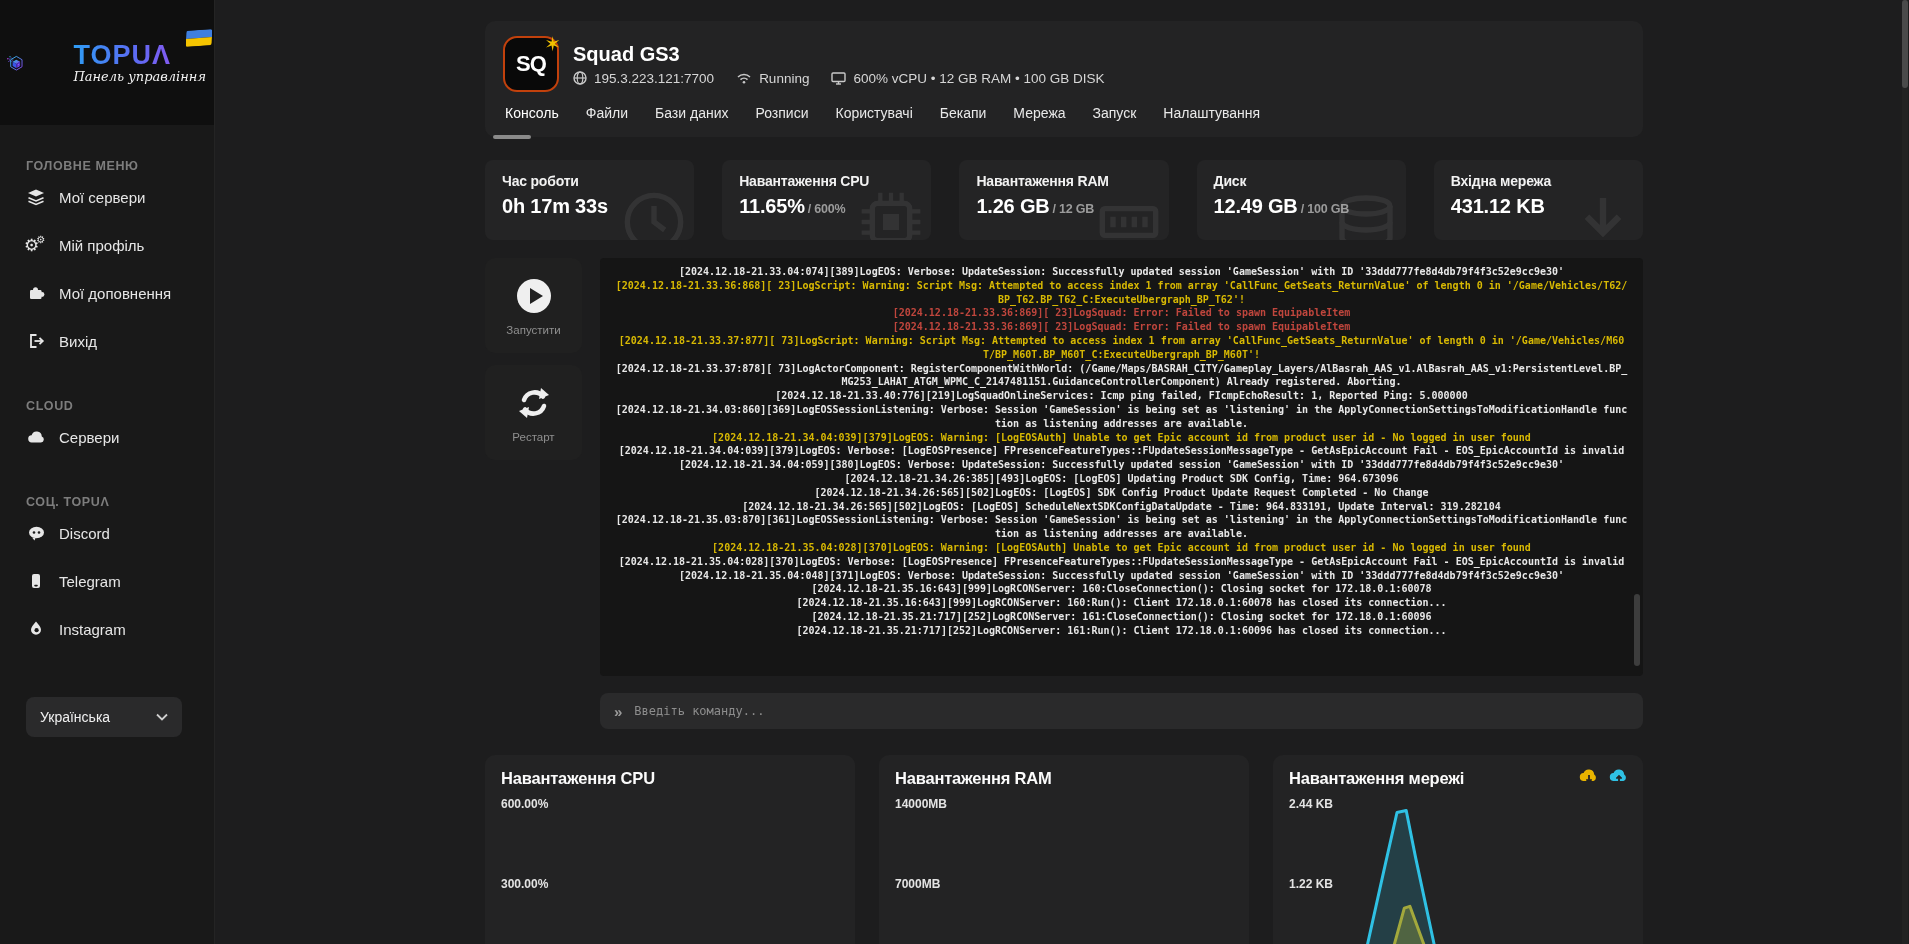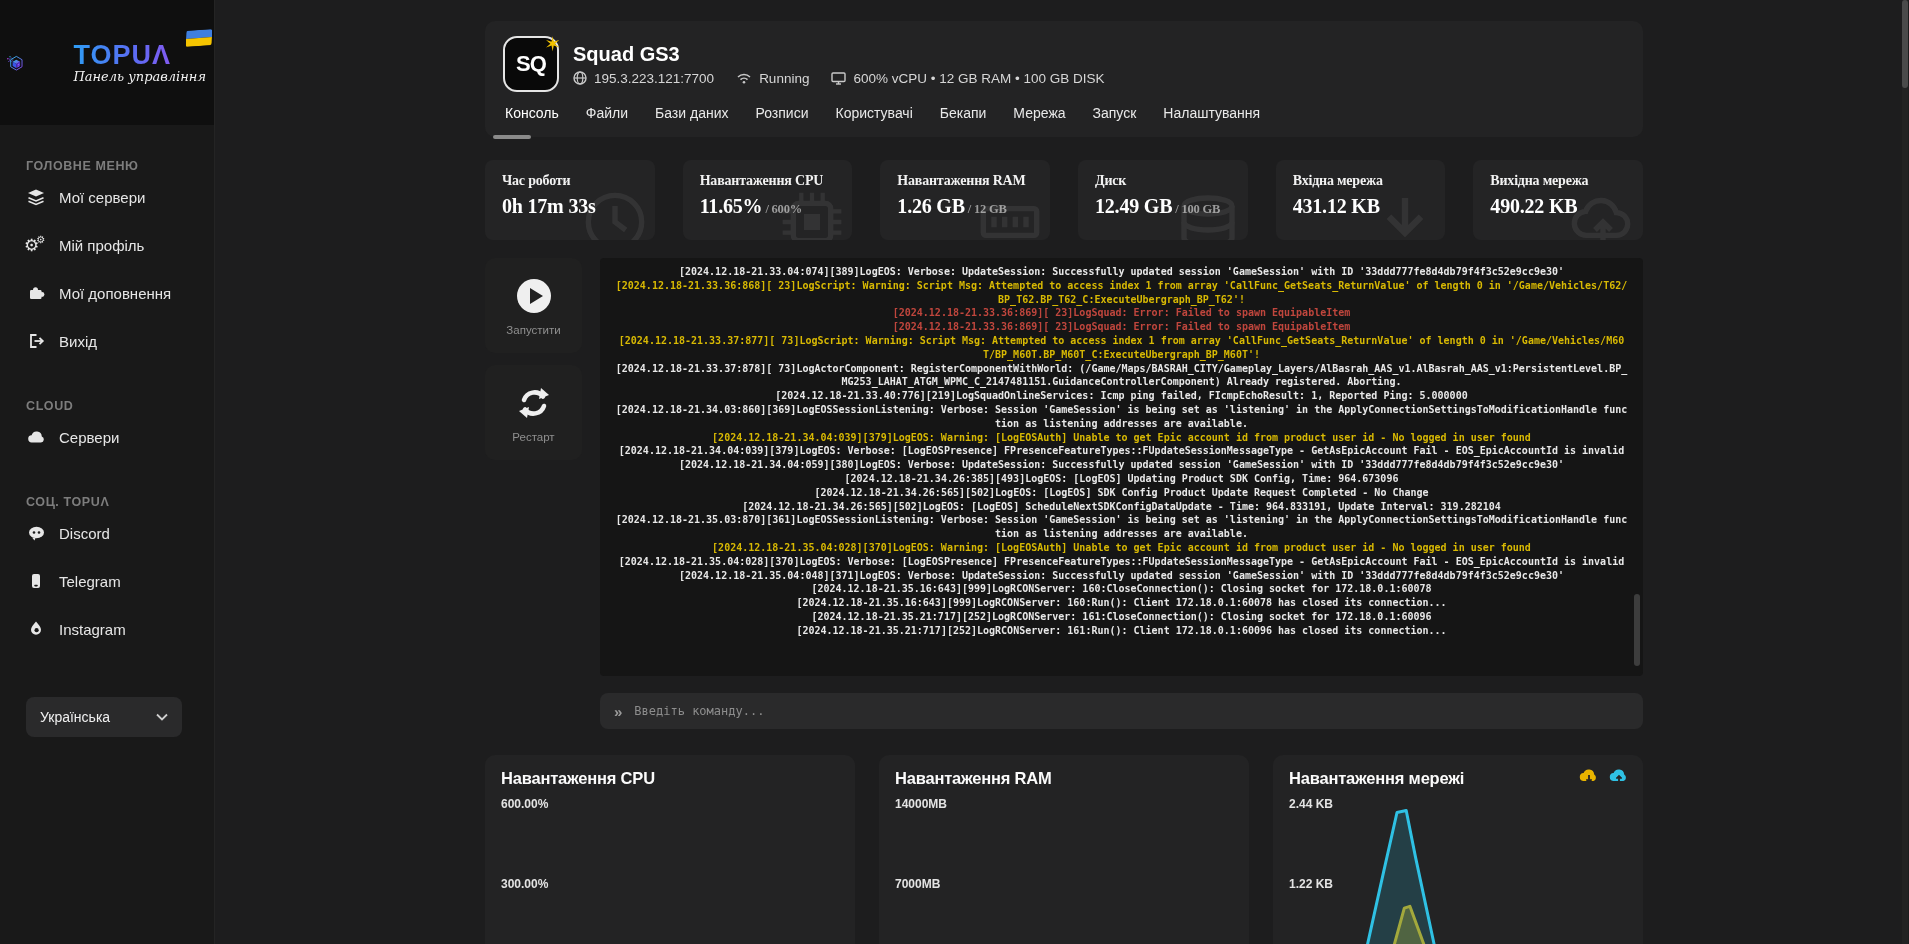--- a/index.html
+++ b/index.html
@@ -22,32 +22,32 @@
   .flag .b { height:50%; background:#3f7fe0; } .flag .y { height:50%; background:#f5c400; }
   .side-section-title { padding:0 0 0 26px; margin-top:34px; font-size:12.5px; font-weight:700; letter-spacing:.6px; color:#7d7d7d; }
   .side-item { display:flex; align-items:center; gap:13px; padding:0 0 0 26px; height:48px; cursor:pointer; color:#e6e6e6; font-size:15px; }
   .side-item .ic { width:20px; display:flex; justify-content:center; align-items:center; }
   .lang-select { margin:44px 0 0 26px; width:156px; height:40px; background:#2a2a2b; border-radius:8px; display:flex; align-items:center; justify-content:space-between; padding:0 14px; font-size:14px; color:#f0f0f0; cursor:pointer; }
   
   .content { position:absolute; left:485px; top:0; width:1158px; }
   
   .server-card { position:relative; margin-top:21px; height:116px; background:#232324; border-radius:10px; padding:15px 18px 0 18px; }
   .server-row { display:flex; align-items:center; gap:14px; }
-  .sq-icon { position:relative; width:56px; height:56px; background:#090909; border:2px solid #e5e5e5; border-radius:14px; display:flex; align-items:center; justify-content:center; }
+  .sq-icon { position:relative; width:56px; height:56px; background:#090909; border:2px solid #c2410c; border-radius:14px; display:flex; align-items:center; justify-content:center; }
   .sq-icon .sq-label { font-size:22px; font-weight:800; color:#fff; letter-spacing:-1px; }
   .sq-star { position:absolute; top:-4px; right:-4px; color:#f2c200; font-size:20px; line-height:1; }
   .server-title { font-size:20px; font-weight:700; color:#fff; }
   .server-meta { display:flex; align-items:center; gap:22px; margin-top:5px; font-size:13.5px; color:#d6d6d6; }
   .meta-item { display:flex; align-items:center; gap:7px; }
   .tabs { display:flex; gap:27px; margin-top:13px; padding-left:2px; }
   .tab { background:none; border:none; color:#e9e9e9; font-size:14px; font-family:inherit; cursor:pointer; padding:0 0 6px 0; }
   .tab.active { color:#ffffff; }
   .tabs-scrollbar { position:absolute; left:8px; bottom:-2px; width:38px; height:4px; background:#8a8a8a; border-radius:2px; }
   
-  .stats-row { display:flex; gap:28px; margin-top:23px;font-family:Liberation Serif, serif; }
+  .stats-row { display:flex; gap:28px; margin-top:23px; }
   .stat-card { position:relative; flex:1; height:80px; background:#242425; border-radius:8px; padding:13px 0 0 17px; overflow:hidden; }
   .stat-title { font-size:14px; font-weight:700; color:#f2f2f2; letter-spacing:-.2px; }
   .stat-value { margin-top:6px; font-size:20px; font-weight:800; color:#ffffff; letter-spacing:-.2px; }
   .stat-suffix { font-size:12.5px; font-weight:700; color:#9b9b9b; margin-left:3px; }
   .stat-bg-icon { position:absolute; right:8px; bottom:-14px; opacity:.07; }
   
   .console-section { display:flex; gap:18px; margin-top:18px; }
   .power-col { width:97px; display:flex; flex-direction:column; gap:12px; }
   .power-btn { height:95px; background:#202020; border:1.5px solid transparent; border-radius:10px; display:flex; flex-direction:column; align-items:center; justify-content:center; gap:8px; cursor:pointer; }
   .power-btn.stop { border-color:#a63a30; }
@@ -282,28 +282,20 @@
           </svg>
       </div>
       <div class="stat-card">
         <div class="stat-title">Вхідна мережа</div>
         <div class="stat-value"><span>431.12 KB</span><span class="stat-suffix"></span></div>
         <svg class="stat-bg-icon" width="64" height="64" viewBox="0 0 24 24">
             <path d="M12 3v12M6 10l6 6 6-6" fill="none" stroke="#fff" stroke-width="2.4"></path>
             <path d="M4 21h16" stroke="#fff" stroke-width="2.4"></path>
           </svg>
       </div>
-      <div class="stat-card">
-        <div class="stat-title">Вихідна мережа</div>
-        <div class="stat-value"><span>490.22 KB</span><span class="stat-suffix"></span></div>
-        <svg class="stat-bg-icon" width="64" height="64" viewBox="0 0 24 24">
-            <path d="M6 17a4.5 4.5 0 0 1-.5-9A6 6 0 0 1 17 8.5a4 4 0 0 1 0 8.5z" fill="none" stroke="#fff" stroke-width="2"></path>
-            <path d="M12 20v-7M9 15l3-3 3 3" fill="none" stroke="#fff" stroke-width="2"></path>
-          </svg>
-      </div>
     </div>
 
     <div class="console-section">
       <div class="power-col">
         <div class="power-btn">
           <svg width="40" height="40" viewBox="0 0 40 40">
               <circle cx="20" cy="20" r="17" fill="#efefef"></circle>
               <polygon points="16,12 29,20 16,28" fill="#202020"></polygon>
             </svg>
           <span class="power-label">Запустити</span>

